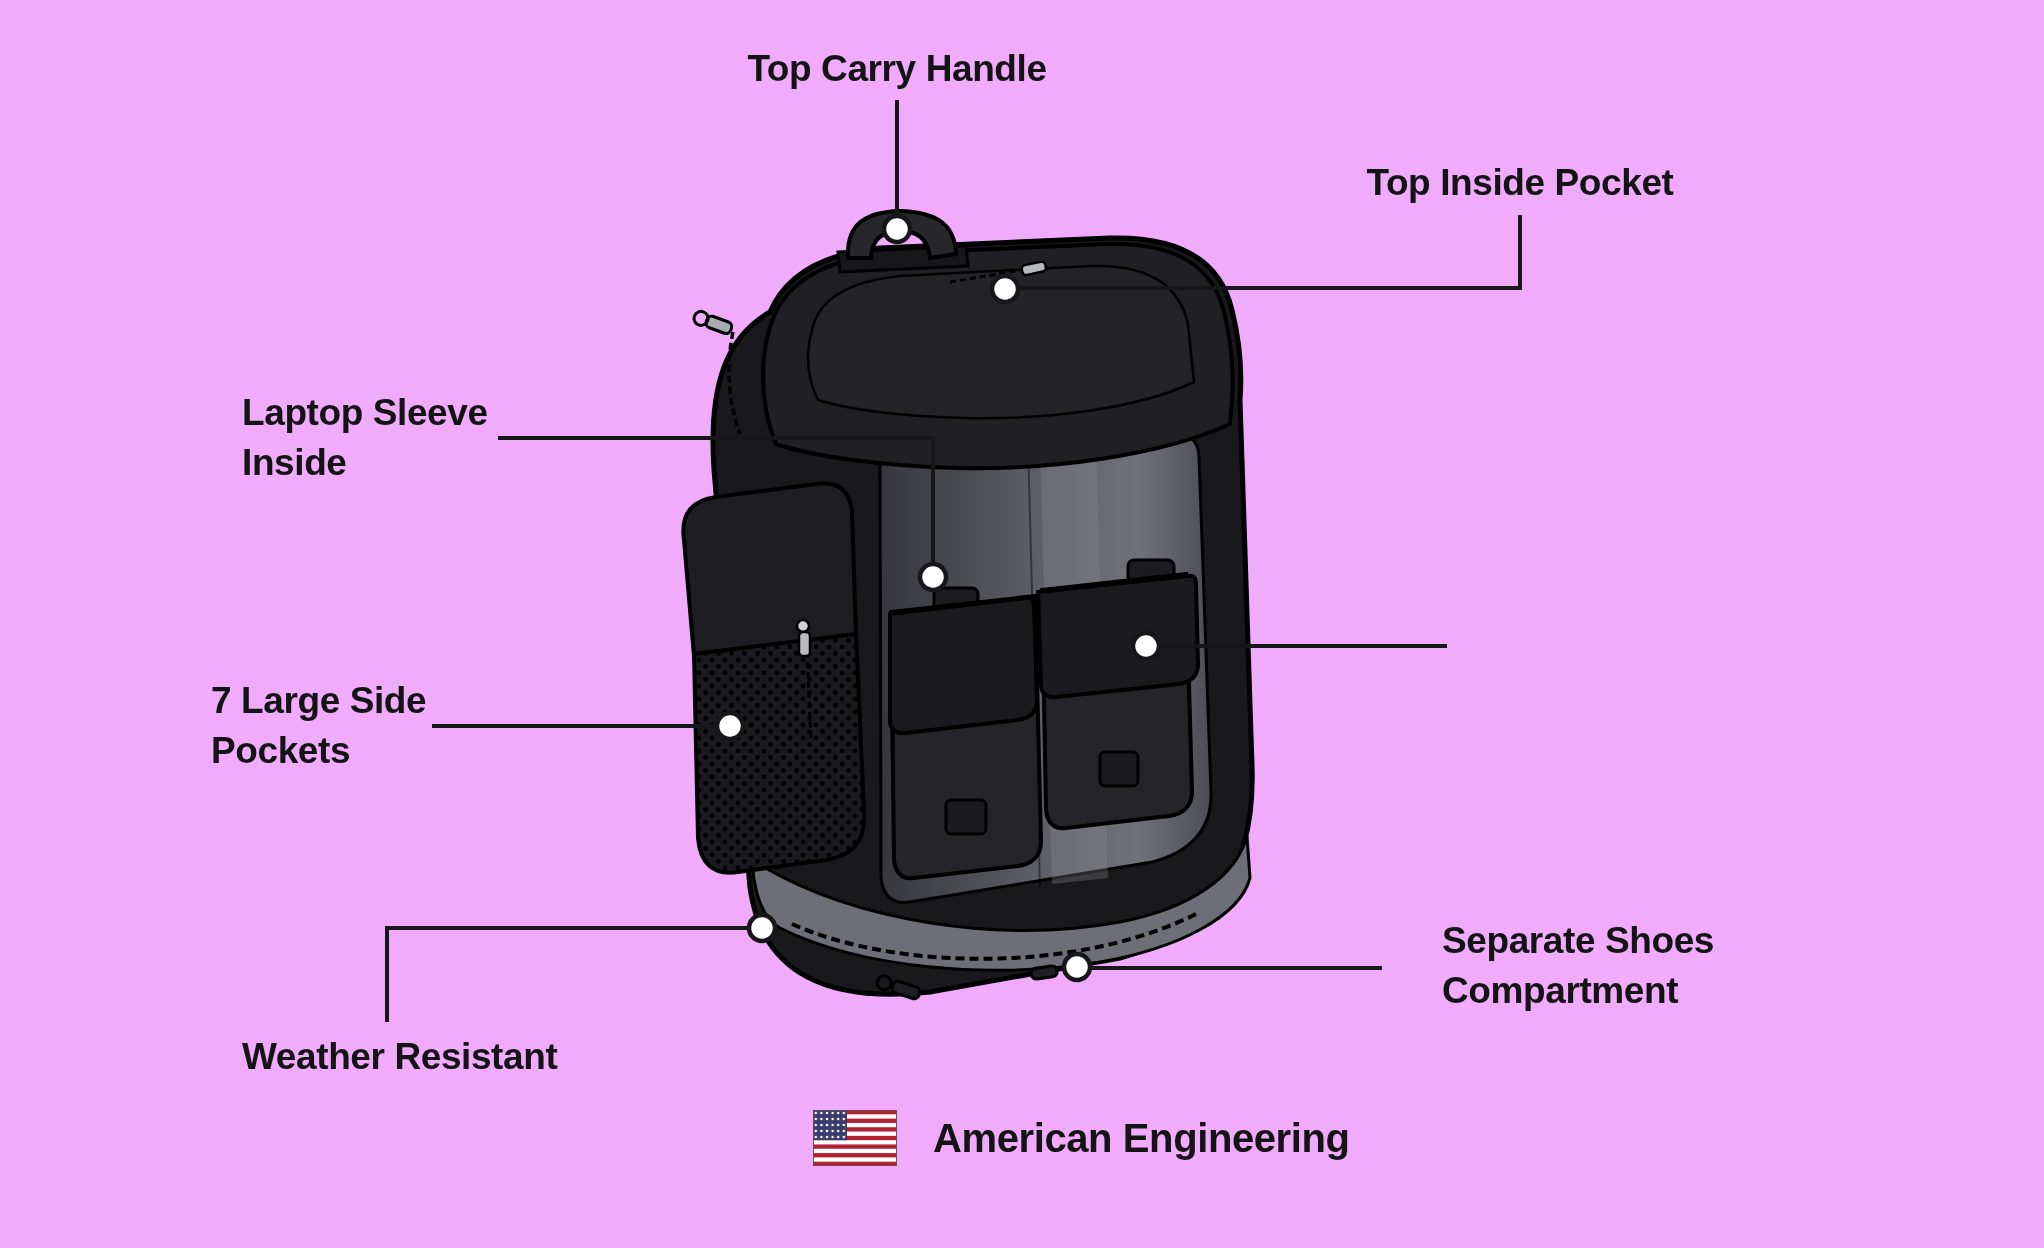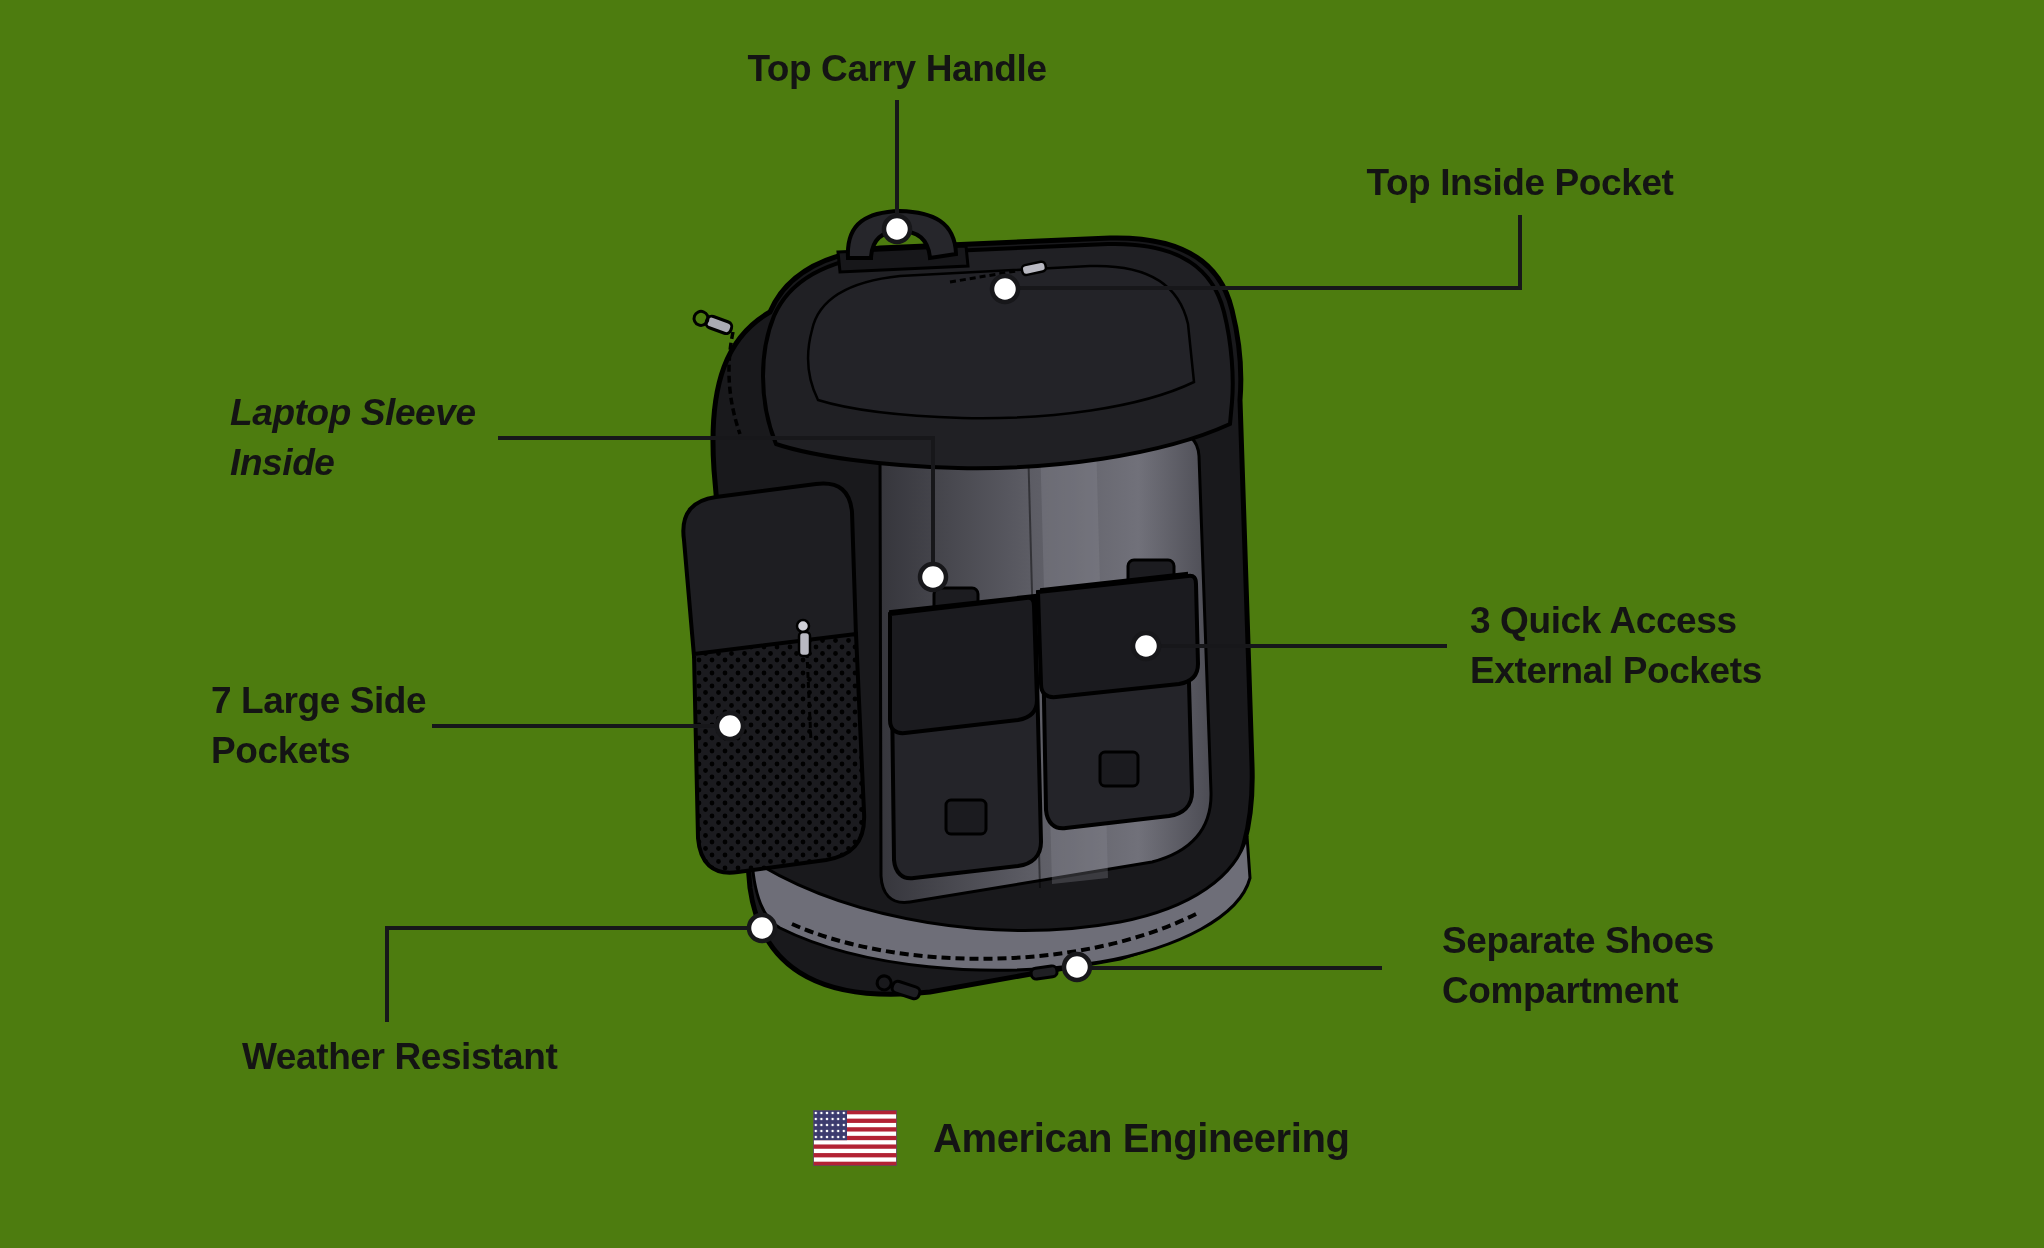--- a/index.html
+++ b/index.html
@@ -1,19 +1,19 @@
 <!DOCTYPE html>
 <html><head>
 <meta charset="utf-8">
 <style>
   html,body { margin:0; padding:0; background:#ffffff; }
   .canvas {
     position:relative;
     width:2044px; height:1248px;
-    background:#4d7c0f;
+    background:#f0abfc;
     font-family:"Liberation Sans", sans-serif;
     overflow:hidden;
   }
   .diagram-svg { position:absolute; left:0; top:0; }
   .label {
     position:absolute;
     font-weight:700;
     font-size:37px;
     line-height:1.34;
     color:#141414;
@@ -140,28 +140,26 @@
       <circle cx="1146" cy="646" r="13"></circle>
       <circle cx="762" cy="928" r="13"></circle>
       <circle cx="1077" cy="967" r="13"></circle>
     </g>
   </svg>
 
   <div class="label center" style="left:897px; top:44px;">Top Carry Handle</div>
 
   <div class="label center" style="left:1520px; top:158px;">Top Inside Pocket</div>
 
-  <div class="label" style="left:230px; top:388px;font-style:italic;">Laptop Sleeve
+  <div class="label" style="left:242px; top:388px;">Laptop Sleeve
 Inside</div>
 
   <div class="label" style="left:211px; top:676px;">7 Large Side
 Pockets</div>
 
-  <div class="label" style="left:1470px; top:596px;">3 Quick Access
-External Pockets</div>
 
   <div class="label" style="left:242px; top:1026px;margin-top:6px;">Weather Resistant</div>
 
   <div class="label" style="left:1398px; top:916px;margin-left:44px;">Separate Shoes
 Compartment</div>
 
   <div class="footer">
     <svg width="84" height="56" viewBox="0 0 84 56">
       <rect x="0" y="0" width="84" height="56" fill="#ffffff" stroke="#555" stroke-width="1.5"></rect>
       <g fill="#B22234">

